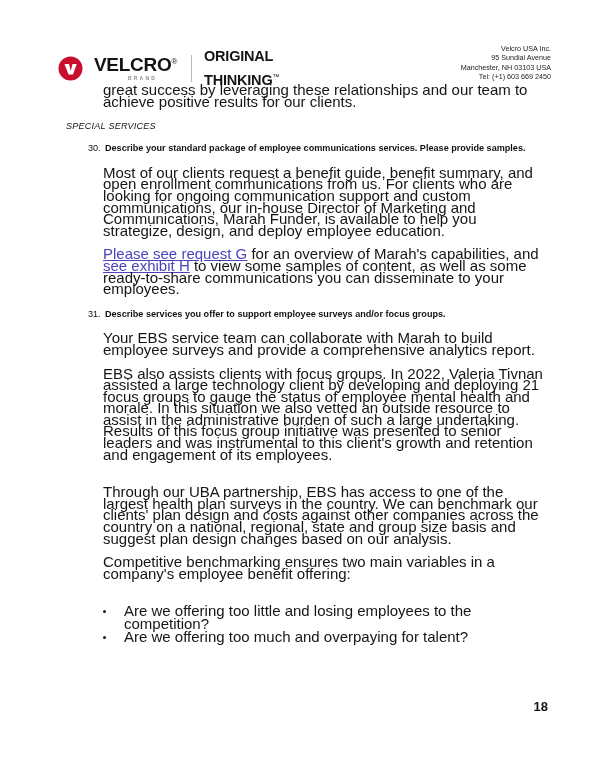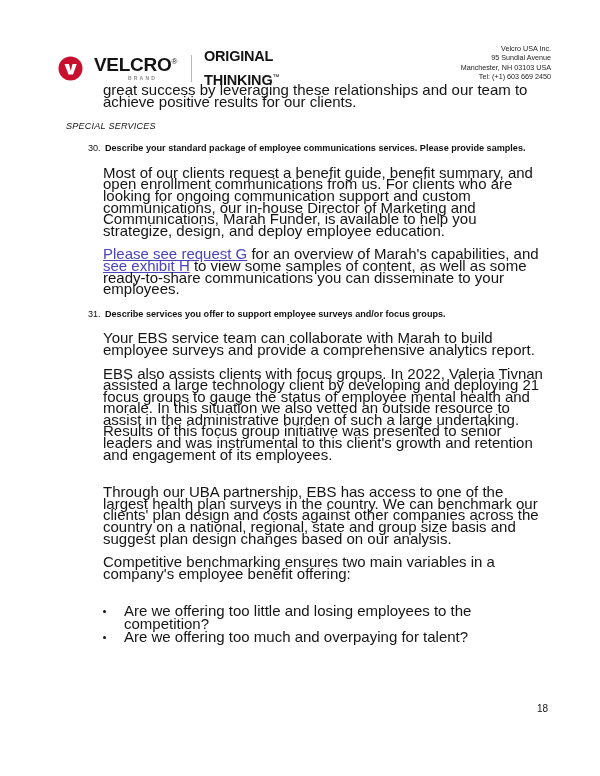--- a/index.html
+++ b/index.html
@@ -187,22 +187,23 @@
     background: #151515;
     margin-top: 5px;
     margin-right: 18px;
     flex: 0 0 auto;
   }
 
   .page-number {
     position: absolute;
     right: 52px;
     bottom: 62px;
-    font-size: 10px;
+    font-size: 13px;
     color: #151515;
+    font-weight: bold;
   }
 </style>
 </head>
 <body>
 
 <div class="page">
 
   <div class="header">
 
     <div class="logo-block">

